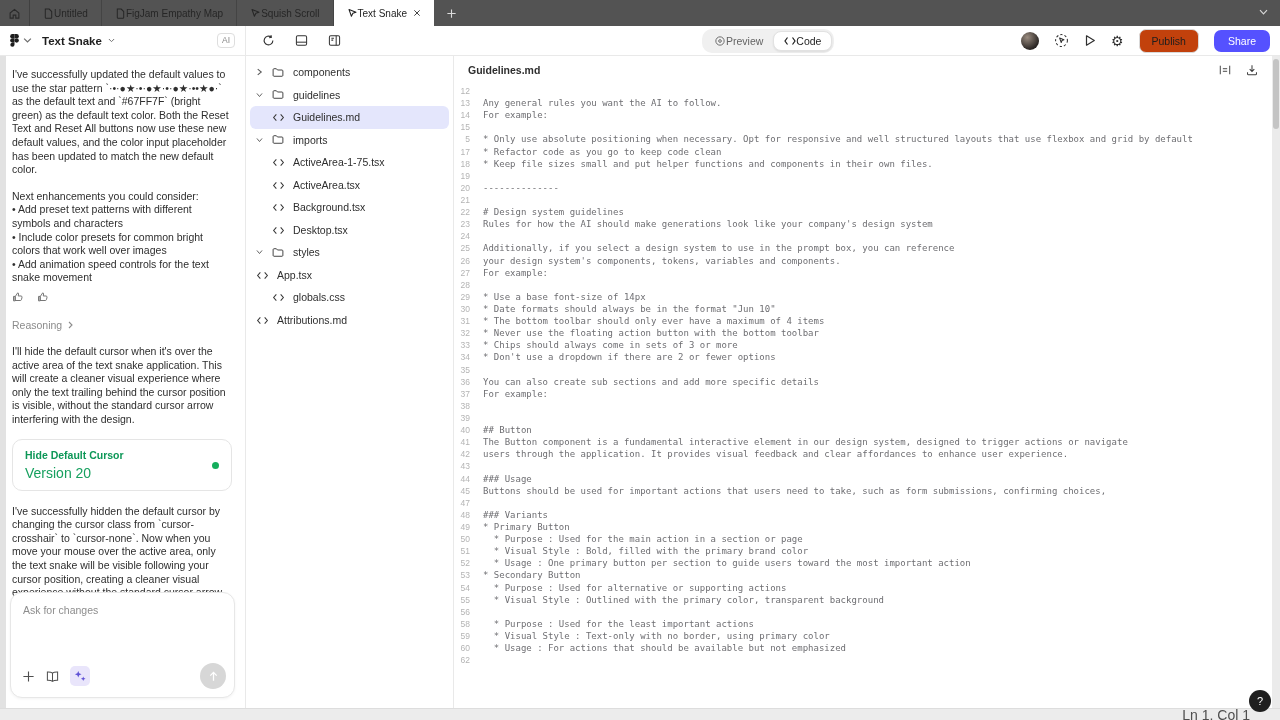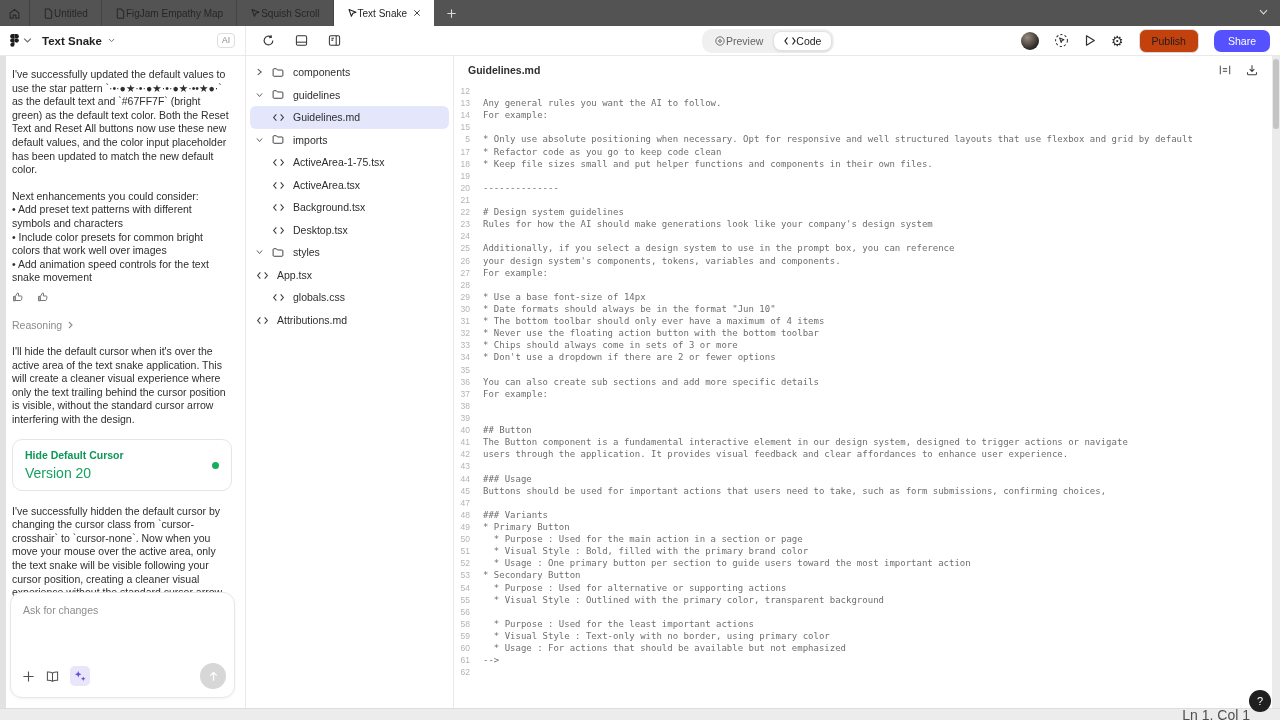--- a/index.html
+++ b/index.html
@@ -485,21 +485,20 @@
         <div class="cline"><span class="ln">50</span><span class="lt">  * Purpose : Used for the main action in a section or page</span></div>
         <div class="cline"><span class="ln">51</span><span class="lt">  * Visual Style : Bold, filled with the primary brand color</span></div>
         <div class="cline"><span class="ln">52</span><span class="lt">  * Usage : One primary button per section to guide users toward the most important action</span></div>
         <div class="cline"><span class="ln">53</span><span class="lt">* Secondary Button</span></div>
         <div class="cline"><span class="ln">54</span><span class="lt">  * Purpose : Used for alternative or supporting actions</span></div>
         <div class="cline"><span class="ln">55</span><span class="lt">  * Visual Style : Outlined with the primary color, transparent background</span></div>
         <div class="cline"><span class="ln">56</span></div>
         <div class="cline"><span class="ln">58</span><span class="lt">  * Purpose : Used for the least important actions</span></div>
         <div class="cline"><span class="ln">59</span><span class="lt">  * Visual Style : Text-only with no border, using primary color</span></div>
         <div class="cline"><span class="ln">60</span><span class="lt">  * Usage : For actions that should be available but not emphasized</span></div>
-        <div class="cline"><span class="ln">61</span><span class="lt">--&gt;</span></div>
         <div class="cline"><span class="ln">62</span><span class="lt"></span></div>
       </div>
   </section>
 
   <div class="vscroll">
     <div class="vthumb"></div>
   </div>
 </div>
 
 <footer class="statusbar">

